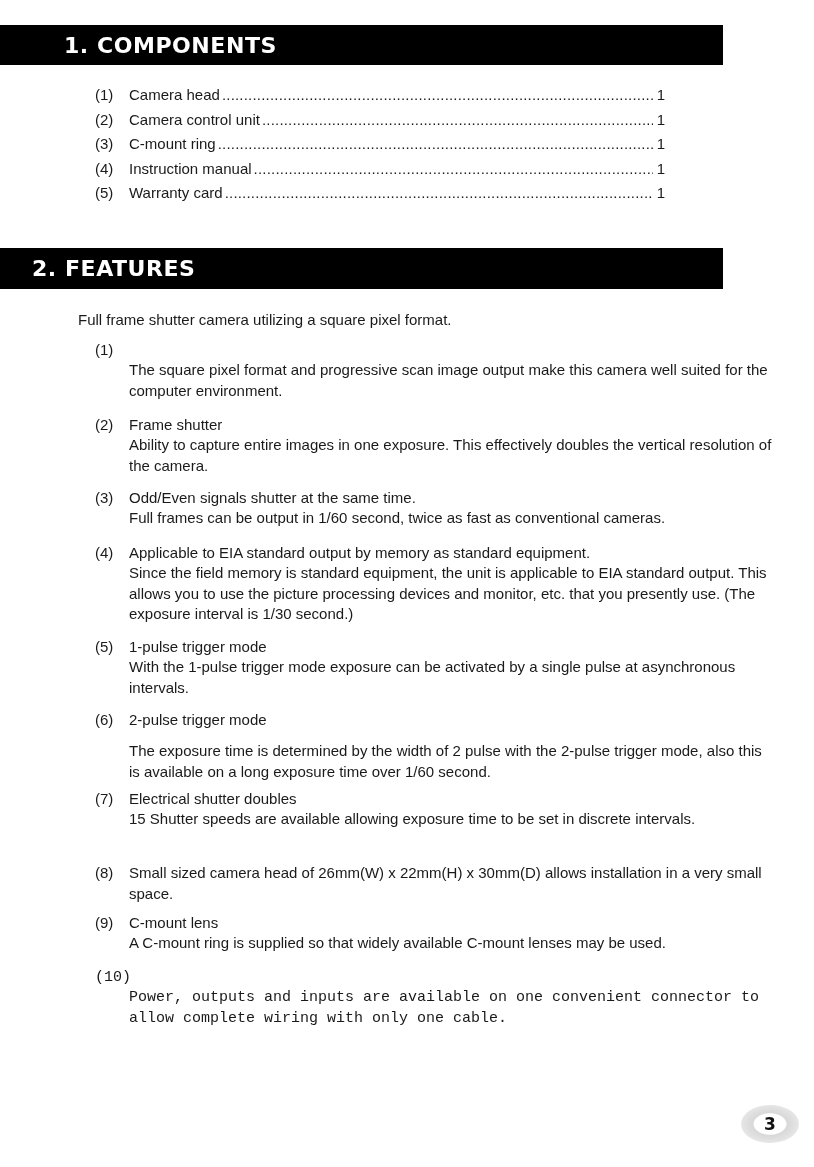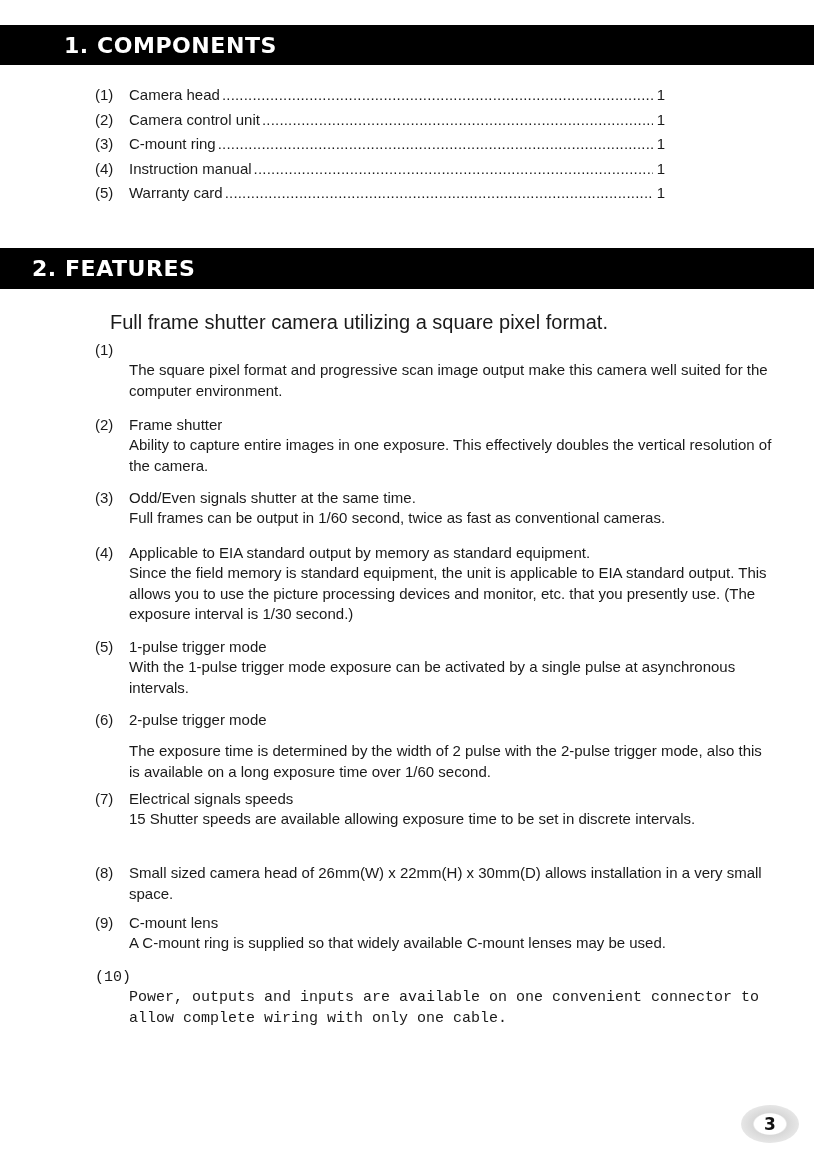--- a/index.html
+++ b/index.html
@@ -1,37 +1,37 @@
 <!DOCTYPE html>
 <html><head>
 <meta charset="utf-8">
 <style>
   html, body { margin: 0; padding: 0; background: #ffffff; }
   body {
     width: 814px; height: 1167px; position: relative; overflow: hidden;
     font-family: "Liberation Sans", sans-serif; color: #1a1a1a;
   }
   .bar {
-    position: absolute; left: 0; width: 814px; background: #000;
+    position: absolute; left: 0; width: 723px; background: #000;
     color: #fff; font-family: "DejaVu Sans", sans-serif; font-weight: bold;
     font-size: 21px; letter-spacing: 0.5px; box-sizing: border-box;
   }
   .bar1 { top: 25px; height: 40px; line-height: 42px; padding-left: 64px; }
   .bar2 { top: 248px; height: 41px; line-height: 43px; padding-left: 32px; }
   .bar span { display: inline-block; transform: scaleX(1.05); transform-origin: left; }
 
   .comp-list { position: absolute; left: 95px; top: 86px; width: 570px; }
   .comp-row { display: flex; align-items: baseline; height: 24.6px; font-size: 15px; }
   .comp-num { width: 34px; flex: none; }
   .comp-label { flex: none; white-space: nowrap; }
   .comp-dots { flex: 1; overflow: hidden; white-space: nowrap; margin: 0 2px; letter-spacing: 0.2px; }
   .comp-dots::before { content: "...................................................................................................................................................................................................."; }
   .comp-qty { flex: none; width: 10px; text-align: right; }
 
-  .intro { position: absolute; left: 110px; top: 311px; font-size: 20px; }
+  .intro { position: absolute; left: 78px; top: 311px; font-size: 15px; }
   .feat { position: absolute; left: 95px; width: 680px; font-size: 15px; }
   .feat-head { display: flex; align-items: baseline; line-height: 20px; }
   .feat-num { width: 34px; flex: none; white-space: nowrap; }
   .feat-desc { margin-left: 34px; line-height: 20.5px; }
 
   .page-badge {
     position: absolute; left: 741px; top: 1105px; width: 58px; height: 38px;
     border-radius: 50%;
     background: radial-gradient(ellipse at center, #ffffff 0%, #ffffff 38%, #d8d8d8 42%, #e6e6e6 70%, #f4f4f4 100%);
   }
@@ -129,21 +129,21 @@
   <div class="feat-head">
       <span class="feat-num">(6)</span>
       <span>2-pulse trigger mode</span>
     </div>
   <div class="feat-desc" style="margin-top:11px;">The exposure time is determined by the width of 2 pulse with the 2-pulse trigger mode, also this is available on a long exposure time over 1/60 second.</div>
 </div>
 
 <div class="feat" style="top:789px;">
   <div class="feat-head">
       <span class="feat-num">(7)</span>
-      <span>Electrical signals speeds</span>
+      <span>Electrical shutter doubles</span>
     </div>
   <div class="feat-desc">15 Shutter speeds are available allowing exposure time to be set in discrete intervals.</div>
 </div>
 
 <div class="feat" style="top:863px;">
   <div class="feat-head" style="line-height:20.5px;">
       <span class="feat-num">(8)</span>
       <span>Small sized camera head of 26mm(W) x 22mm(H) x 30mm(D) allows installation in a very small space.</span>
     </div>
 </div>

